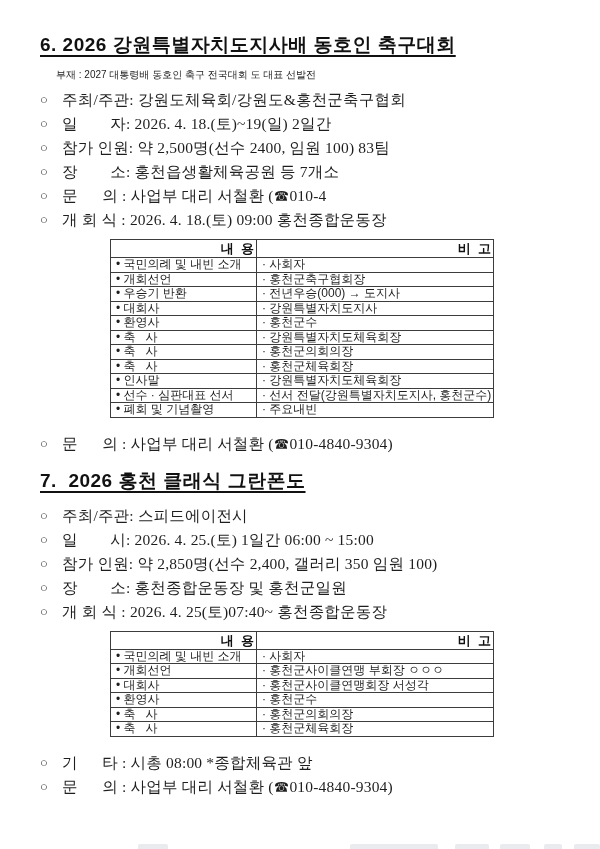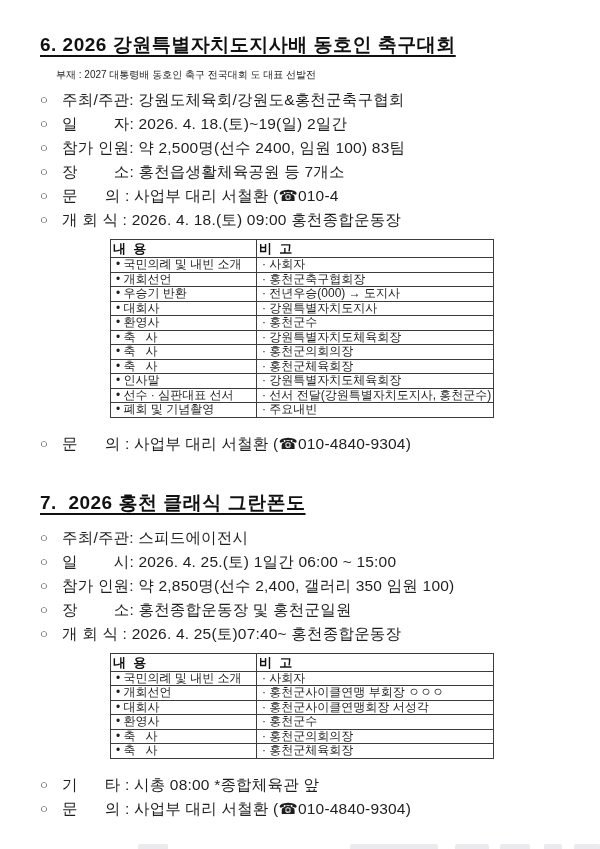--- a/index.html
+++ b/index.html
@@ -44,50 +44,51 @@
   .info-line .bullet {
     width: 22px;
     flex: 0 0 22px;
     font-size: 13px;
     line-height: 24px;
     color: #1e1e1e;
   }
   .info-line .line-text {
     white-space: pre;
     letter-spacing: 0.2px;
+    font-family: Liberation Serif, serif;
   }
   table.ptable {
     border-collapse: collapse;
     margin: 7px 0 14px 70px;
     table-layout: fixed;
     width: 383px;
   }
   table.ptable th, table.ptable td {
     border: 1px solid #3c3c3c;
     white-space: pre;
     overflow: hidden;
   }
   table.ptable th {
     font-size: 13px;
     font-weight: bold;
-    text-align: left;
+    text-align: right;
     padding: 1px 2px;
     line-height: 15px;
     color: #111;
   }
   table.ptable td {
     font-size: 12px;
     line-height: 13.5px;
     padding: 0 2px 0 5px;
     color: #1e1e1e;
   }
   table.ptable .c1 { width: 146px; }
   table.ptable .c2 { width: 237px; }
   .after-table { margin-top: 4px; }
-  .section + .section { margin-top: 34px; }
+  .section + .section { margin-top: 12px; }
   .section-6 .items { margin-bottom: 0; }
   
   .next-page-peek {
     position: absolute;
     left: 0; bottom: -4px;
     width: 600px; height: 12px;
     pointer-events: none;
   }
   .next-page-peek span {
     position: absolute;

